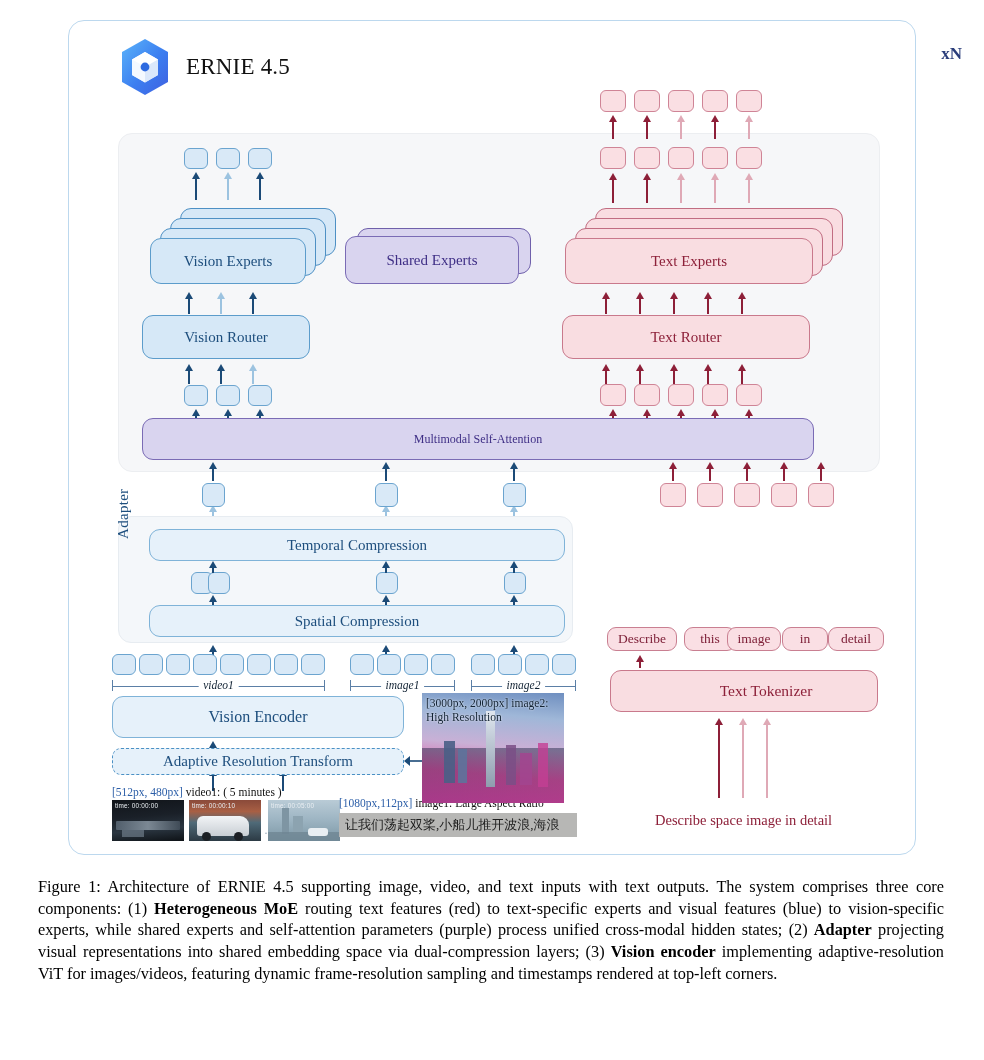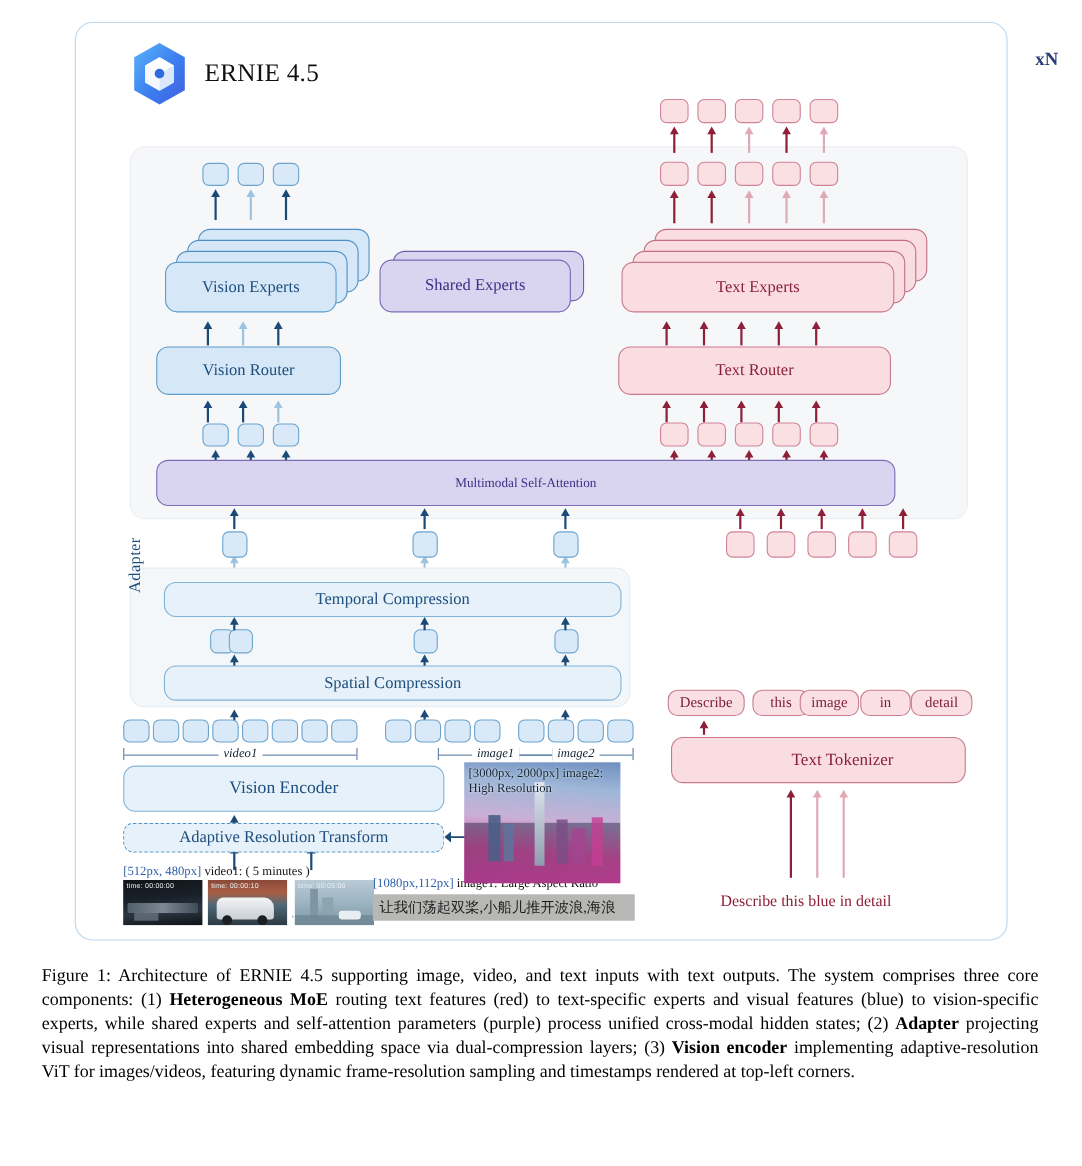--- a/index.html
+++ b/index.html
@@ -336,21 +336,21 @@
 
   <div class="tok tok-blue" style="left:471px;top:654px;width:24px;height:21px;"></div>
   <div class="tok tok-blue" style="left:498px;top:654px;width:24px;height:21px;"></div>
   <div class="tok tok-blue" style="left:525px;top:654px;width:24px;height:21px;"></div>
   <div class="tok tok-blue" style="left:552px;top:654px;width:24px;height:21px;"></div>
 </div>
 
 <div class="brk" style="left:112px;top:680px;width:213px;">
   <span class="brk-label">video1</span>
 </div>
-<div class="brk" style="left:350px;top:680px;width:105px;margin-left:48px;">
+<div class="brk" style="left:350px;top:680px;width:105px;">
   <span class="brk-label">image1</span>
 </div>
 <div class="brk" style="left:471px;top:680px;width:105px;">
   <span class="brk-label">image2</span>
 </div>
 
 <div class="bx bx-blue-soft" style="left:112px;top:696px;width:292px;height:42px;font-size:16px;">Vision Encoder</div>
 
 <div class="arr arr-blue" style="left:213px;top:769px;height:22px;"></div>
 <div class="arr arr-blue" style="left:283px;top:769px;height:22px;"></div>
@@ -418,19 +418,19 @@
 <div class="word" style="left:727px;top:627px;width:54px;height:24px;">image</div>
 <div class="word" style="left:782px;top:627px;width:46px;height:24px;">in</div>
 <div class="word" style="left:828px;top:627px;width:56px;height:24px;">detail</div>
 
 <div class="bx bx-red" style="left:610px;top:670px;width:268px;height:42px;font-size:15.5px;padding-left:44px;">Text Tokenizer</div>
 
 <div class="arr arr-red" style="left:719px;top:718px;height:80px;"></div>
 <div class="arr arr-red-lt" style="left:743px;top:718px;height:80px;"></div>
 <div class="arr arr-red-lt" style="left:767px;top:718px;height:80px;"></div>
 
-<div id="prompt-echo" style="left:655px;top:812px;">Describe this blue in detail</div>
+<div id="prompt-echo" style="left:655px;top:812px;">Describe space image in detail</div>
 
 <div class="arr arr-red" style="left:640px;top:655px;height:13px;"></div>
 
 <div id="caption">
   <span>Figure 1: Architecture of ERNIE 4.5 supporting image, video, and text inputs with text outputs. The system comprises three core components: (1) </span><b>Heterogeneous MoE</b><span> routing text features (red) to text-specific experts and visual features (blue) to vision-specific experts, while shared experts and self-attention parameters (purple) process unified cross-modal hidden states; (2) </span><b>Adapter</b><span> projecting visual representations into shared embedding space via dual-compression layers; (3) </span><b>Vision encoder</b><span> implementing adaptive-resolution ViT for images/videos, featuring dynamic frame-resolution sampling and timestamps rendered at top-left corners.</span>
 </div>
 
 </body></html>

